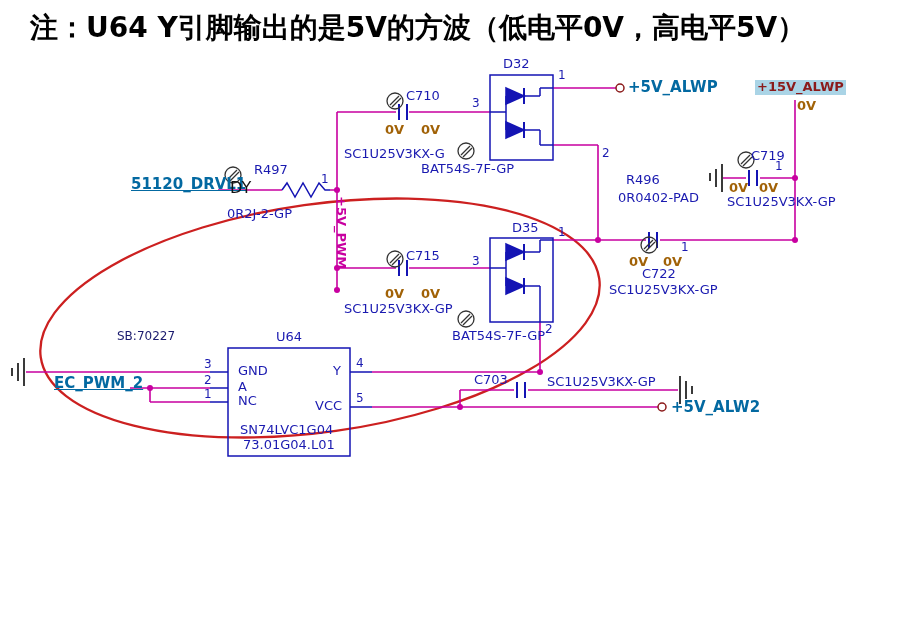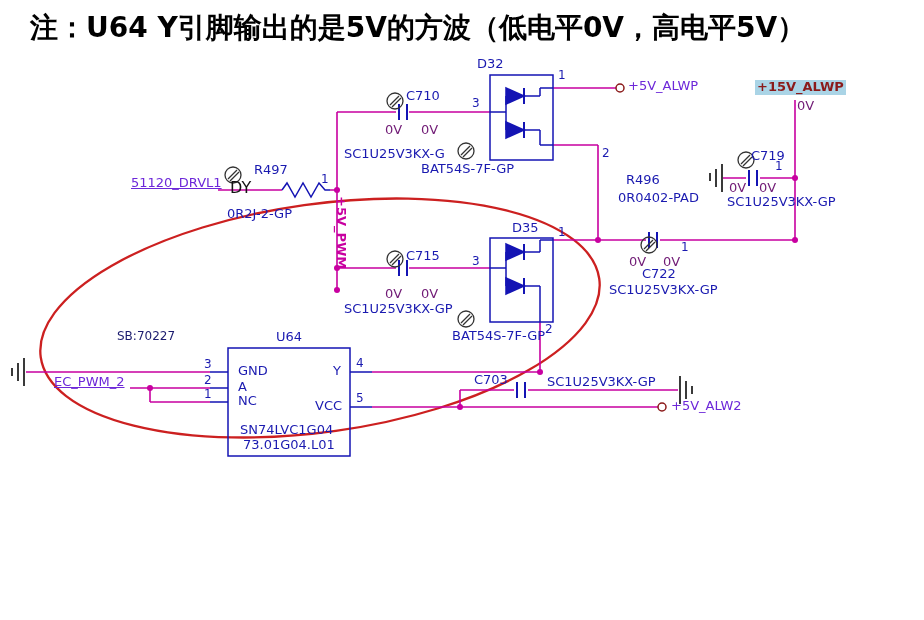--- a/index.html
+++ b/index.html
@@ -5,24 +5,24 @@
   html,body{margin:0;padding:0;background:#fff;}
   #stage{position:relative;width:860px;height:620px;background:#ffffff;overflow:hidden;
          font-family:"DejaVu Sans",sans-serif;}
   .lbl{position:absolute;white-space:nowrap;line-height:1.15;}
   .title{color:#000;font-size:28px;font-weight:700;letter-spacing:0px;}
   .caption{color:#000;font-size:30px;font-weight:700;}
   .watermark{color:#b7dc8f;font-size:16px;font-weight:600;}
   .ref{color:#1a1ab0;font-size:13px;}
   .pin{color:#1a1ab0;font-size:12px;}
   .inpin{color:#1a1ab0;font-size:13px;}
-  .net{color:#6d28d9;font-size:13px;font-weight:400;}
+  .net{color:#0369a1;font-size:15px;font-weight:700;}
   .netU{text-decoration:underline;}
   .netHi{color:#8b1a1a;font-size:13px;font-weight:700;background:#aad4e6;padding:0 2px;text-align:right;}
-  .ov{color:#701a75;font-size:13px;font-weight:400;}
+  .ov{color:#a16207;font-size:13px;font-weight:700;}
   .vert{color:#c800a0;font-size:13px;font-weight:700;transform:rotate(90deg);transform-origin:0 0;}
   .dy{color:#141414;font-size:16px;font-weight:400;}
   .sb{color:#1a1a6e;font-size:12px;}
   .artifact{position:absolute;background:#000;}
   svg{position:absolute;left:0;top:0;}
 </style>
 </head>
 <body>
 
 <div id="stage">
@@ -131,21 +131,21 @@
       <div class="lbl net netU" style="left: 131px; top: 176px;">51120_DRVL1</div>
       <div class="lbl dy" style="left: 230px; top: 179px;">DY</div>
       <div class="lbl ref" style="left: 254px; top: 163px;">R497</div>
       <div class="lbl pin" style="left: 321px; top: 173px;">1</div>
       <div class="lbl ref" style="left: 227px; top: 207px;">0R2J-2-GP</div>
       <div class="lbl vert" style="left: 348px; top: 196px;">+5V_PWM</div>
       <div class="lbl ref" style="left: 406px; top: 89px;">C710</div>
       <div class="lbl ov" style="left: 385px; top: 123px;">0V</div>
       <div class="lbl ov" style="left: 421px; top: 123px;">0V</div>
       <div class="lbl ref" style="left: 344px; top: 147px;">SC1U25V3KX-G</div>
-      <div class="lbl ref" style="left: 477px; top: 57px;">D32</div>
+      <div class="lbl ref" style="left: 503px; top: 57px;">D32</div>
       <div class="lbl pin" style="left: 472px; top: 97px;">3</div>
       <div class="lbl pin" style="left: 558px; top: 69px;">1</div>
       <div class="lbl pin" style="left: 602px; top: 147px;">2</div>
       <div class="lbl ref" style="left: 421px; top: 162px;">BAT54S-7F-GP</div>
       <div class="lbl net" style="left: 628px; top: 79px;">+5V_ALWP</div>
       <div class="lbl netHi" style="left: 755px; top: 80px;">+15V_ALWP</div>
       <div class="lbl ov" style="left: 797px; top: 99px;">0V</div>
       <div class="lbl ref" style="left: 626px; top: 173px;">R496</div>
       <div class="lbl ref" style="left: 618px; top: 191px;">0R0402-PAD</div>
       <div class="lbl ref" style="left: 751px; top: 149px;">C719</div>

